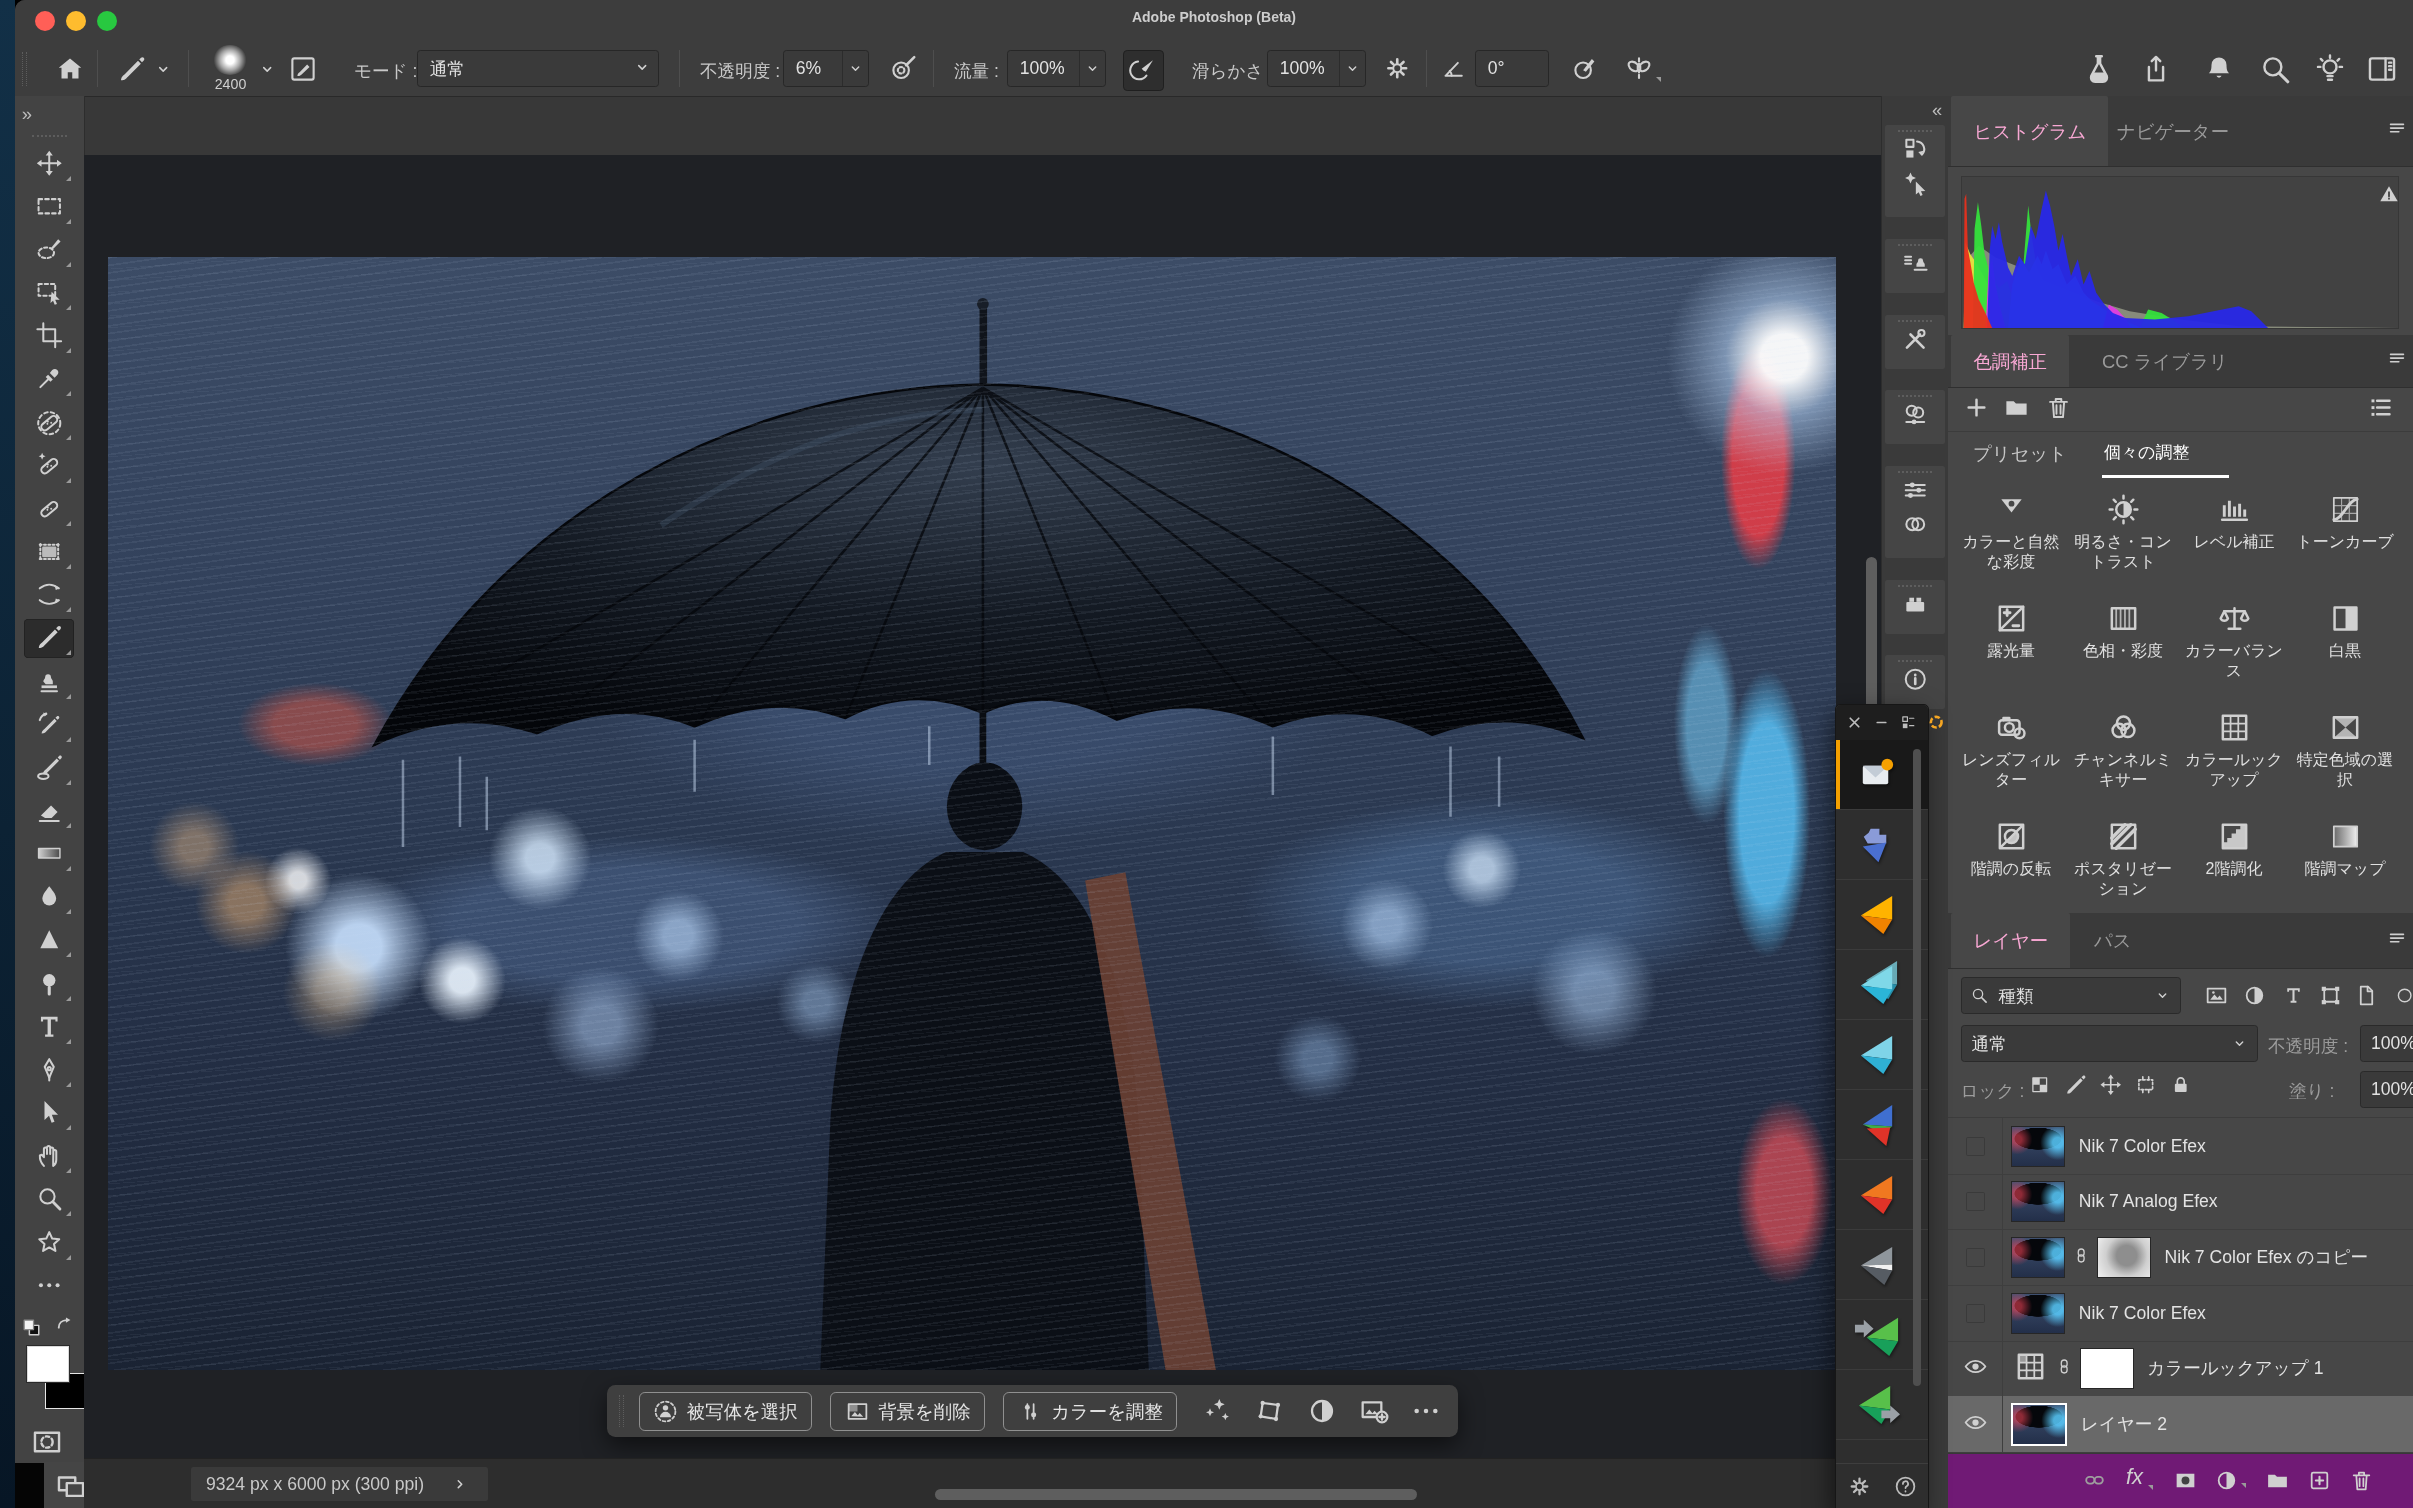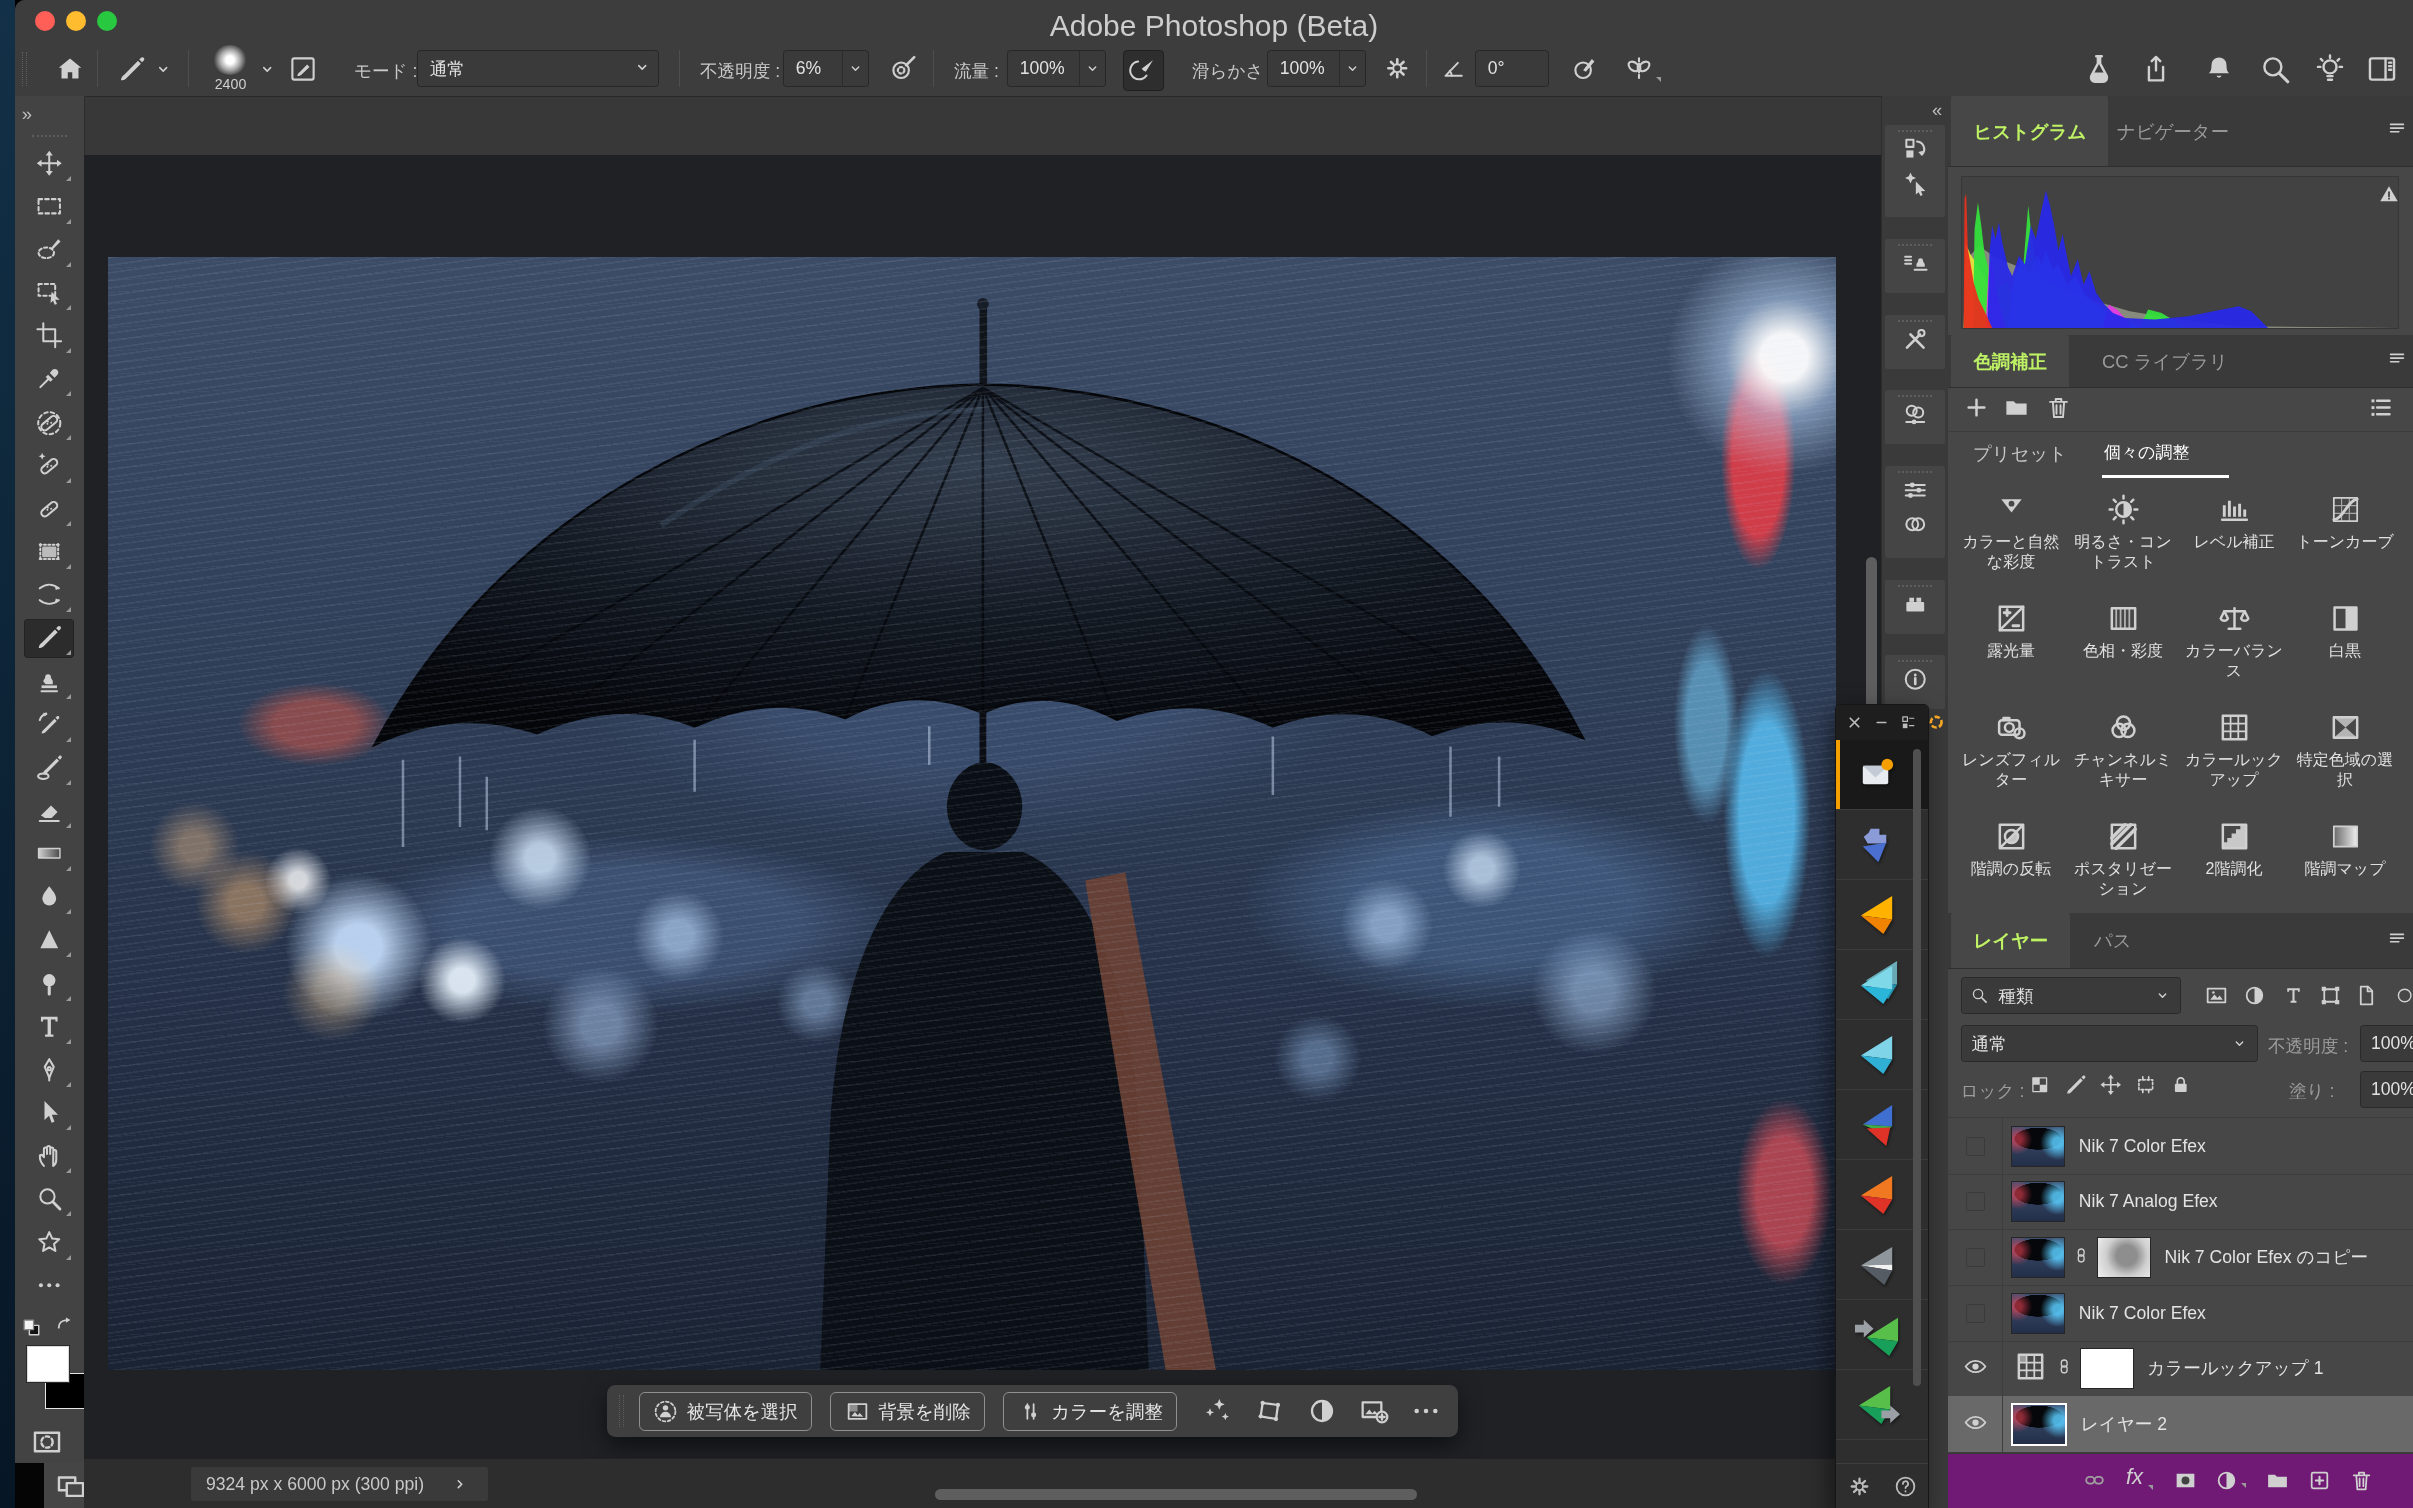--- a/index.html
+++ b/index.html
@@ -5,21 +5,21 @@
   html,body{margin:0;padding:0;background:#000;}
   body{width:2413px;height:1508px;position:relative;overflow:hidden;
        font-family:"Liberation Sans","DejaVu Sans",sans-serif;color:#d6d6d6;
        -webkit-font-smoothing:antialiased;}
   .abs{position:absolute;}
   .desktop{left:0;top:0;width:15px;height:1508px;background:linear-gradient(180deg,#123047 0%,#0c2234 55%,#071625 100%);}
   .window{left:15px;top:0;width:2398px;height:1508px;background:#383838;border-radius:10px 0 0 0;overflow:hidden;}
   
   .titlebar{left:0;top:0;width:100%;height:42px;background:#3d3d3d;border-bottom:0.8px solid #2c2c2c;}
   .tl{width:20px;height:20px;border-radius:50%;top:11px;}
-  .title{width:100%;text-align:center;top:9.2px;font-size:30px;color:#cdcdcd;font-weight:normal;}
+  .title{width:100%;text-align:center;top:9.2px;font-size:14px;color:#cdcdcd;font-weight:bold;}
   
   .optionsbar{left:0;top:42px;width:100%;height:54px;background:#3d3d3d;border-bottom:0.8px solid #292929;}
   .osep{top:8.4px;width:0.8px;height:37px;background:#4e4e4e;}
   .olabel{top:17px;font-size:17.6px;color:#c9c9c9;white-space:nowrap;}
   .ofield{top:8.4px;height:35px;background:#3a3a3a;border:0.8px solid #272727;border-radius:3.4px;display:flex;align-items:center;}
   .ofield .val{padding:0 11.7px;font-size:17.6px;color:#e2e2e2;flex:1;}
   .ofield .chev{width:25px;height:100%;border-left:0.8px solid #2c2c2c;display:flex;align-items:center;justify-content:center;}
   .icbtn{display:flex;align-items:center;justify-content:center;}
   svg.ic{fill:none;stroke:#d0d0d0;stroke-width:1.7;stroke-linecap:round;stroke-linejoin:round;}
   svg.ic .f{fill:#d0d0d0;stroke:none;}
@@ -46,21 +46,21 @@
         padding:0 13.4px;margin-right:18.4px;font-size:18.4px;color:#e6e6e6;white-space:nowrap;}
   
   .dockstrip{left:1866px;top:96px;width:67px;height:1412px;background:#3a3a3a;border-left:0.8px solid #2d2d2d;}
   .docktile{left:3.4px;width:60px;background:#454545;border-radius:2.5px;}
   .dockgrip{margin:5px auto 1.7px auto;width:34px;border-top:2.5px dotted #5e5e5e;height:0;}
   .dockic{width:60px;height:34px;display:flex;align-items:center;justify-content:center;}
   
   .panels{left:1933px;top:96px;width:465px;height:1412px;background:#474747;}
   .phead{position:absolute;left:0;width:465px;background:#3a3a3a;border-bottom:0.8px solid #2f2f2f;}
   .ptab{position:absolute;top:0;height:100%;display:flex;align-items:center;padding:0 22px;font-size:18.4px;color:#9a9a9a;}
-  .ptab.on{background:#474747;color:#bef264;border-radius:1.7px 1.7px 0 0;font-weight:bold;}
+  .ptab.on{background:#474747;color:#f9a8d4;border-radius:1.7px 1.7px 0 0;}
   .pmenu{position:absolute;right:5px;}
   .field2{position:absolute;height:35px;background:#3a3a3a;border:0.8px solid #2a2a2a;border-radius:3.4px;display:flex;align-items:center;}
   .field2 .val{padding:0 10px;font-size:17.6px;color:#e2e2e2;flex:1;white-space:nowrap;}
   .adj-cell{position:absolute;width:106px;text-align:center;}
   .adj-ic{height:39px;display:flex;align-items:center;justify-content:center;}
   .adj-label{margin-top:3.4px;font-size:16px;line-height:20px;color:#e0e0e0;}
   .lrow{position:absolute;left:0;width:465px;border-bottom:0.8px solid #3e3e3e;display:flex;align-items:center;}
   .lrow .viscol{width:54px;height:100%;border-right:0.8px solid #3e3e3e;display:flex;align-items:center;justify-content:center;flex:none;}
   .hidebox{width:17px;height:17px;border:1.7px solid #3a3a3a;border-radius:1.7px;}
   .thumb{width:52px;height:39px;border:1.7px solid #262626;flex:none;margin-left:8.4px;

